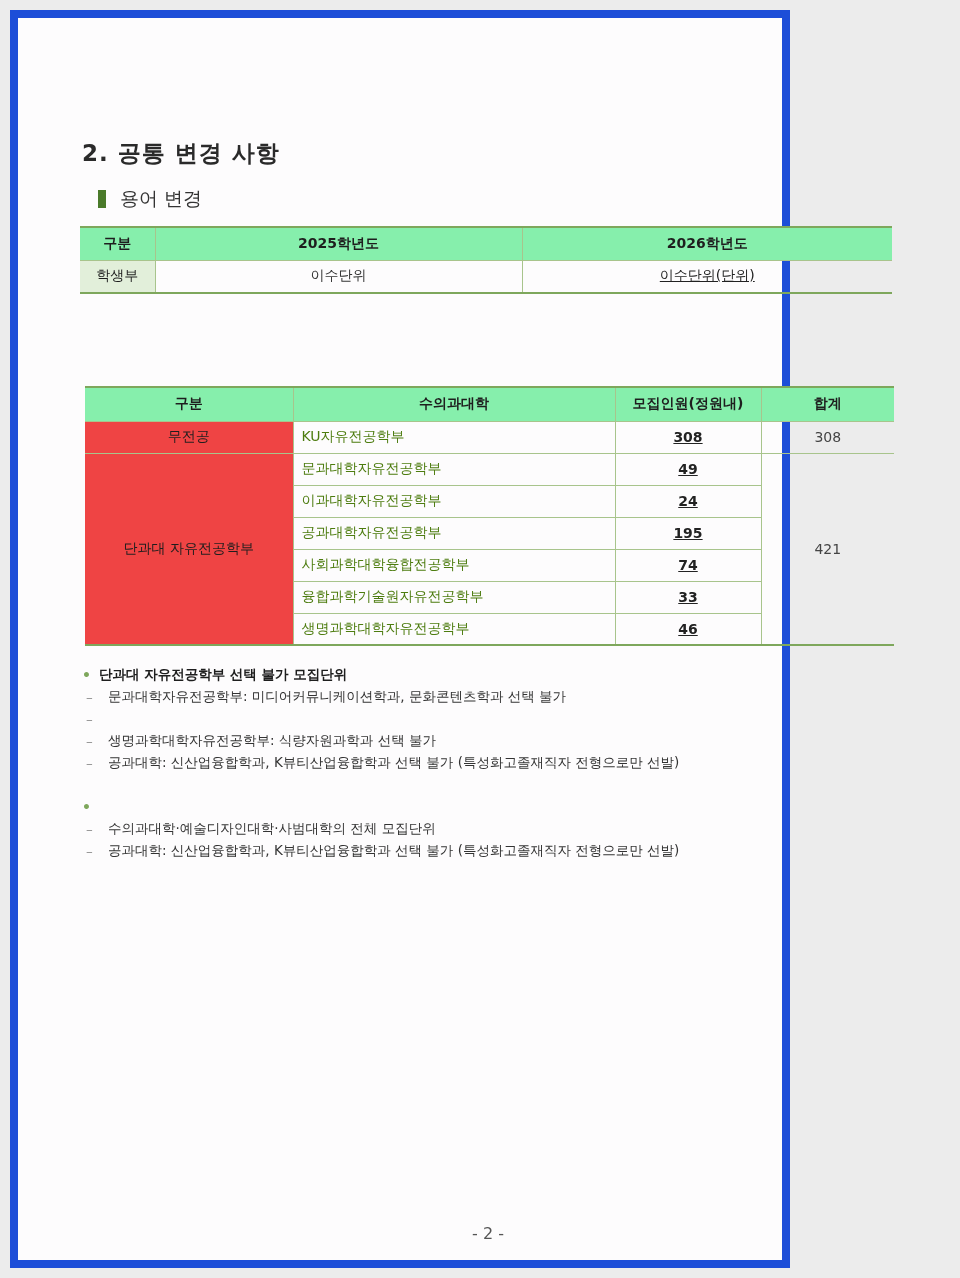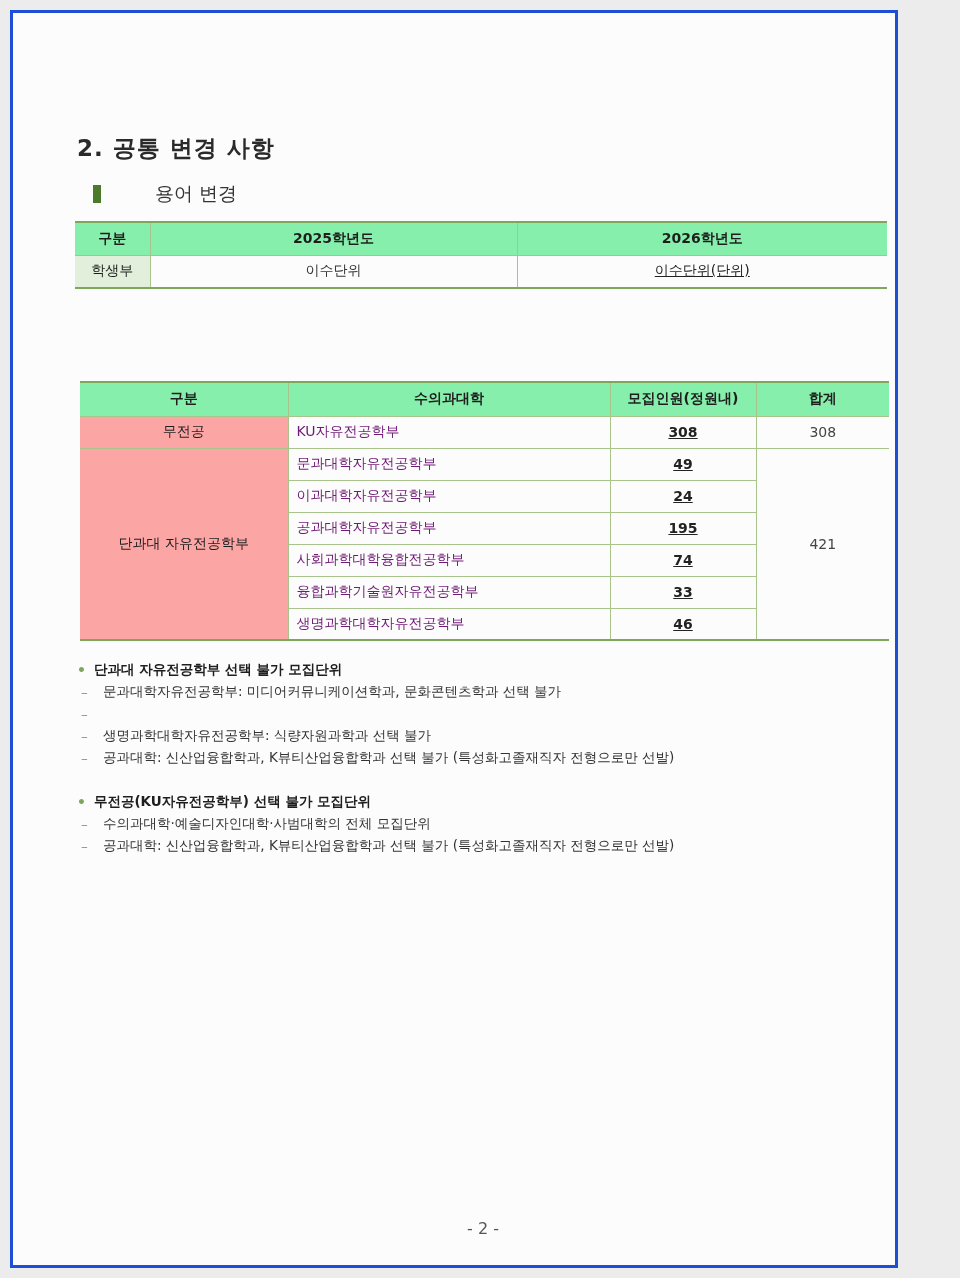--- a/index.html
+++ b/index.html
@@ -1,45 +1,45 @@
 <!DOCTYPE html>
 <html><head>
 <meta charset="utf-8">
 <style>
   * { box-sizing: border-box; margin: 0; padding: 0; }
   html, body { width: 960px; height: 1278px; background: #ececec; overflow: hidden; }
   body { font-family: "DejaVu Sans", "Liberation Sans", sans-serif; color: #333; position: relative; }
   .page {
-    position: absolute; left: 10px; top: 10px; width: 888px; height: 1258px;
-    background: #fdfcfd; border: 3px solid #1d4ed8;
+    position: absolute; left: 10px; top: 10px; width: 780px; height: 1258px;
+    background: #fdfcfd; border: 8px solid #1d4ed8;
   }
   .h2 {
     position: absolute; left: 64px; top: 120px; font-size: 23px; font-weight: bold; color: #2a2a2a; letter-spacing: 1px;
   }
-  .sub-heading { position: absolute; display: flex; align-items: center; font-size: 19px; gap: 40px; }
+  .sub-heading { position: absolute; display: flex; align-items: center; font-size: 19px; }
   .sub-heading .bar { width: 8px; height: 18px; background: #4a7a2a; margin-right: 14px; }
   .sub1 { left: 80px; top: 168px; color: #333; }
   .sub2 { left: 80px; top: 322px; color: #e8262e; font-weight: bold; }
 
   table { border-collapse: collapse; position: absolute; font-size: 14px; table-layout: fixed; }
   td, th { border: 1px solid #a8c48c; text-align: center; vertical-align: middle; }
   th { background: #86efac; font-weight: bold; color: #1e1e1e; }
   .t1 { left: 62px; top: 208px; width: 812px; border-top: 2px solid #7ea75c; border-bottom: 2px solid #7ea75c; }
   .t1 tr { height: 33px; }
   .t1 td.label { background: #e2efda; font-weight: normal; color: #1e1e1e; }
   .t1 td, .t1 th { border-left: 1px solid #a8c48c; }
   .t1 tr > *:first-child { border-left: none; }
   .t1 tr > *:last-child { border-right: none; }
   .u { text-decoration: underline; color: #222; }
 
   .t2 { left: 67px; top: 368px; width: 809px; border-top: 2px solid #7ea75c; border-bottom: 2px solid #7ea75c; }
   .t2 tr { height: 32px; }
   .t2 tr.hdr { height: 34px; }
-  .t2 td.label { background: #fca5a5; color: #1e1e1e; }
-  .t2 td.unit { text-align: left; padding-left: 8px; color: #701a75; }
+  .t2 td.label { background: #ef4444; color: #1e1e1e; }
+  .t2 td.unit { text-align: left; padding-left: 8px; color: #4d7c0f; }
   .t2 td.num { font-weight: bold; }
   .t2 td.num span { text-decoration: underline; color: #222; }
   .t2 td.total { color: #444; }
   .t2 tr > *:first-child { border-left: none; }
   .t2 tr > *:last-child { border-right: none; }
 
   .notes { position: absolute; left: 64px; font-size: 13.5px; color: #333; }
   .notes .title { font-weight: bold; color: #1e1e1e; display: flex; align-items: center; height: 22px; }
   .notes .title .dot { color: #7ea75c; margin-right: 8px; font-size: 14px; }
   .notes .item { display: flex; align-items: center; height: 22px; }
@@ -153,21 +153,20 @@
       </div>
     <div class="item">
         <span class="dash">–</span>
         <span>공과대학: 신산업융합학과, K뷰티산업융합학과 선택 불가 (특성화고졸재직자 전형으로만 선발)</span>
       </div>
   </div>
 
   <div class="notes notes2">
     <div class="title">
       <span class="dot">•</span>
-      <span>무전공(KU자유전공학부) 선택 불가 모집단위</span>
     </div>
     <div class="item">
         <span class="dash">–</span>
         <span>수의과대학·예술디자인대학·사범대학의 전체 모집단위</span>
       </div>
     <div class="item">
         <span class="dash">–</span>
         <span>공과대학: 신산업융합학과, K뷰티산업융합학과 선택 불가 (특성화고졸재직자 전형으로만 선발)</span>
       </div>
   </div>

